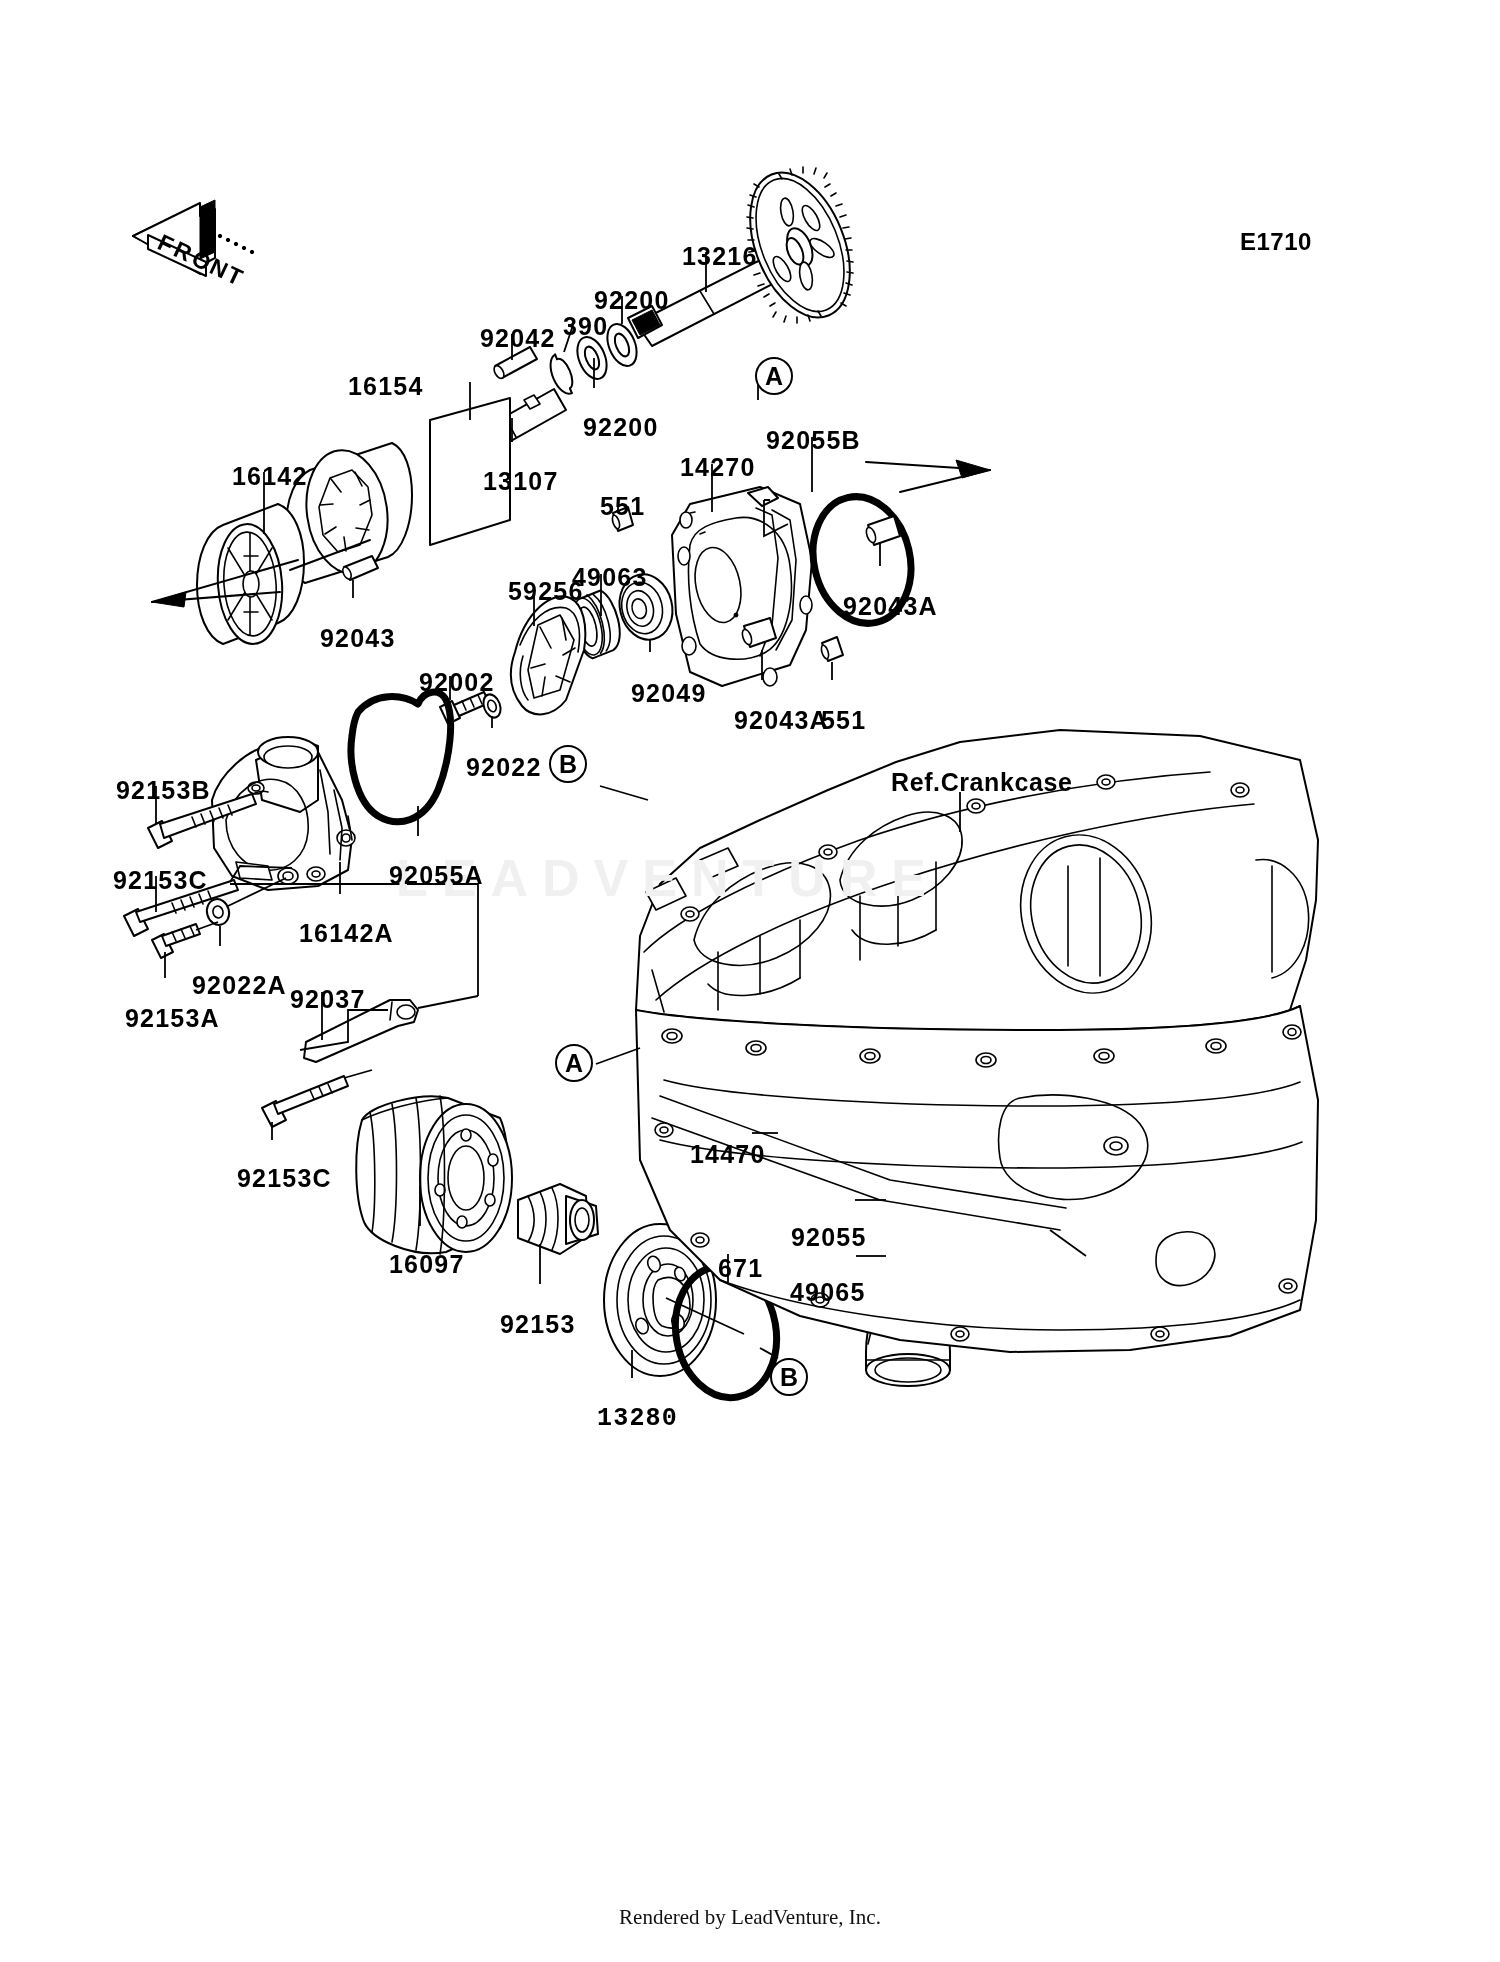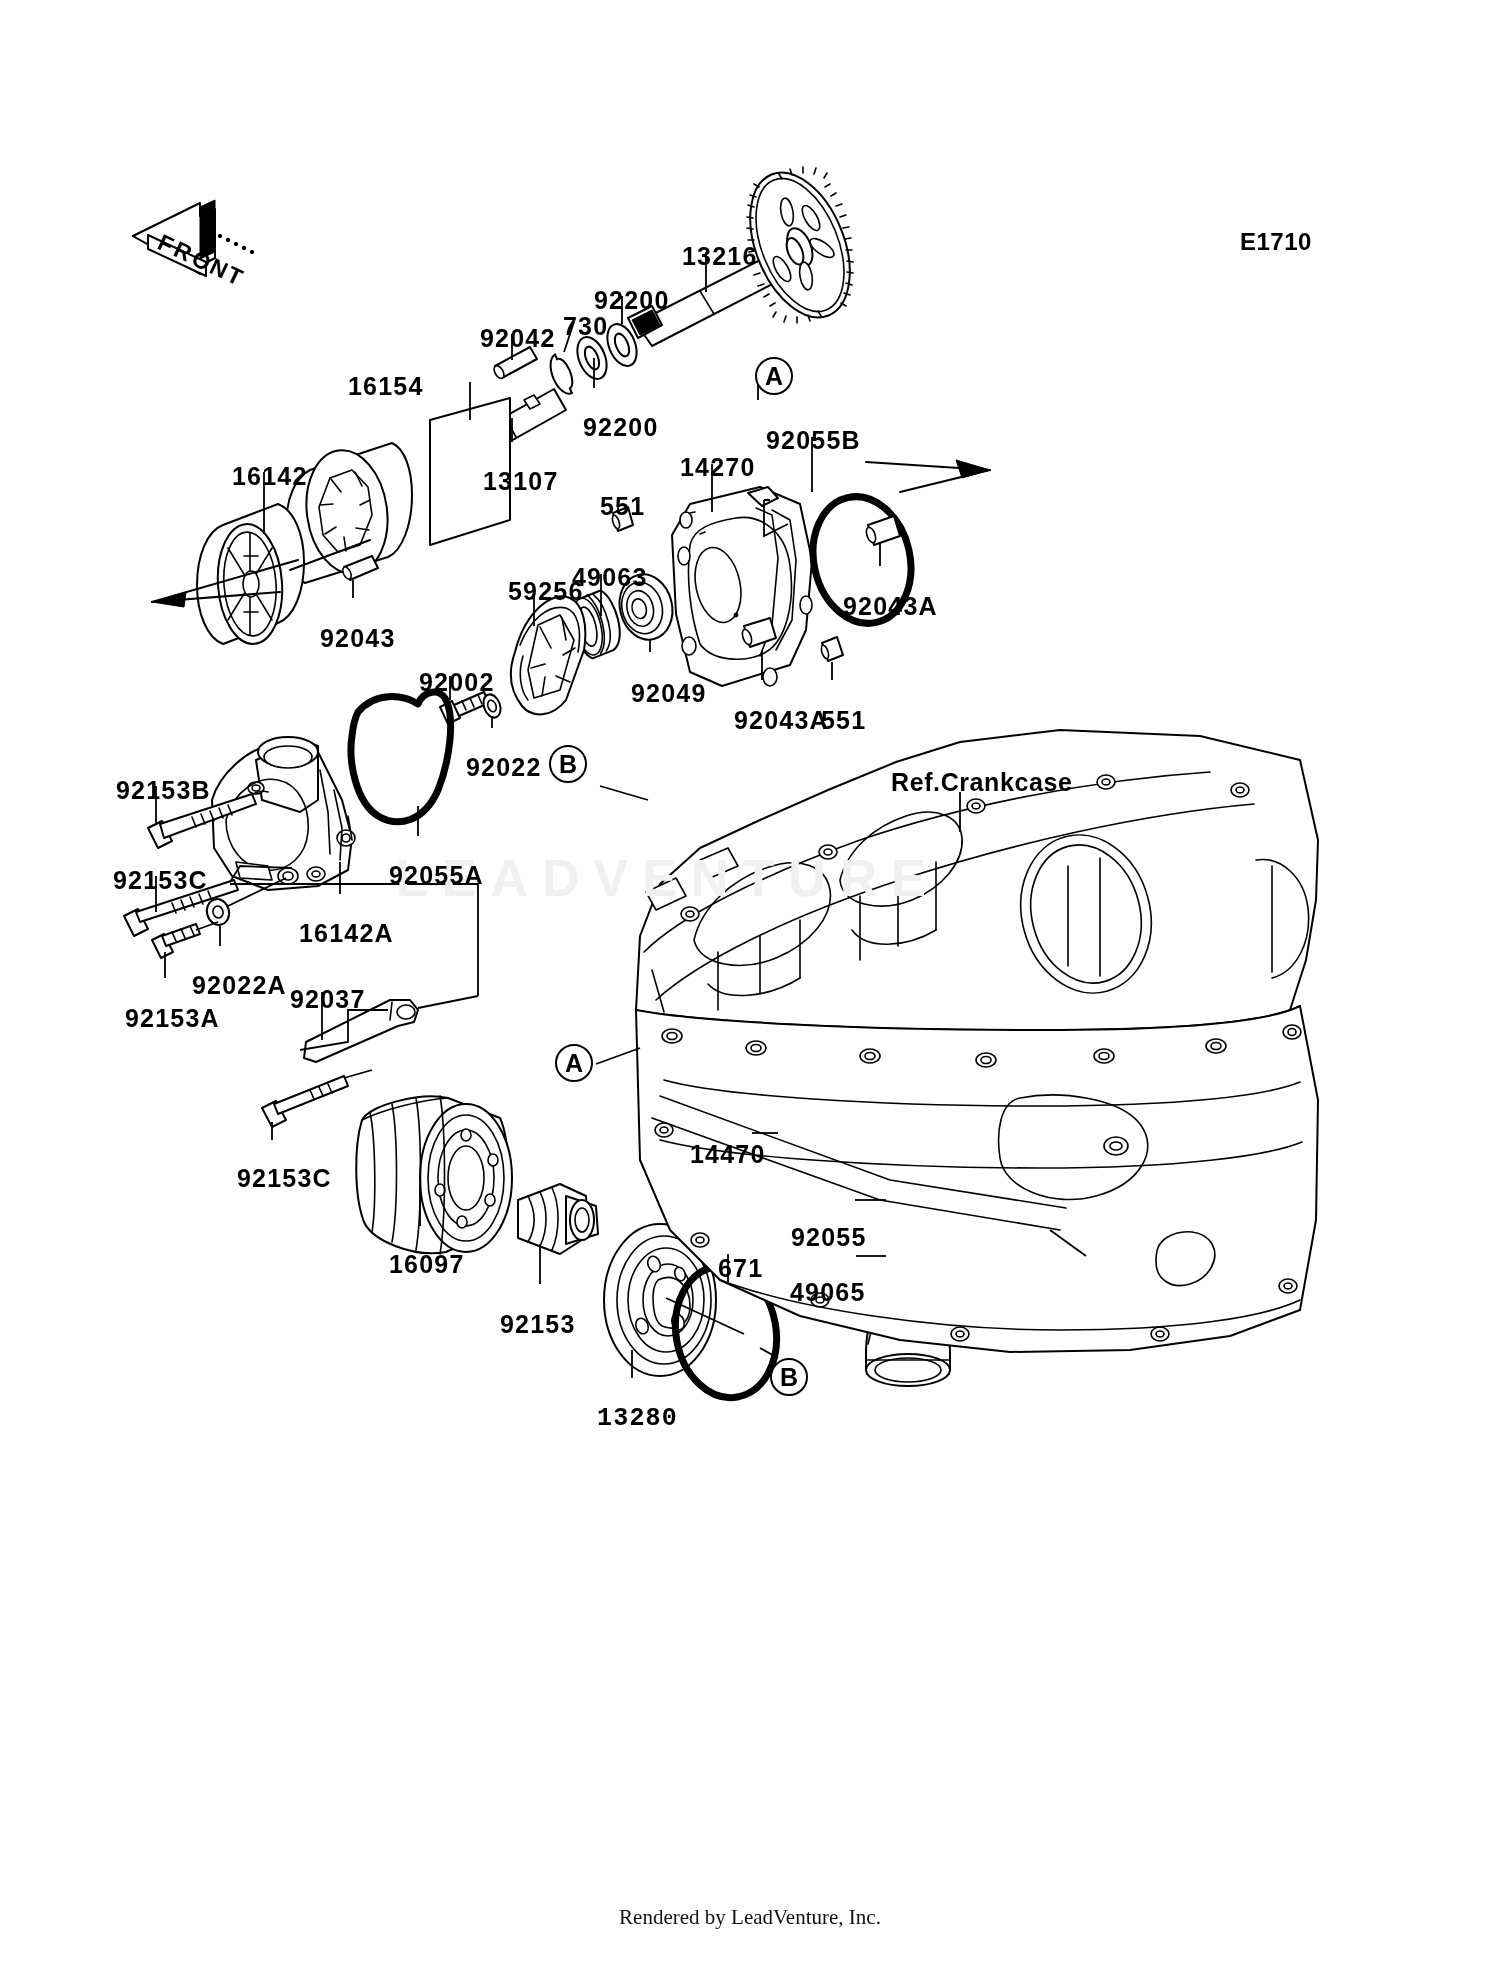--- a/index.html
+++ b/index.html
@@ -659,21 +659,21 @@
 
   <div class="diagid" style="left:1240px;top:228px;">E1710</div>
 
   <div class="refcrank" style="left:891px;top:768px;">Ref.Crankcase</div>
 
   <div id="labels">
       <div class="lbl" style="left: 348px; top: 358px;">16154</div>
       <div class="lbl" style="left: 232px; top: 448px;">16142</div>
       <div class="lbl" style="left: 320px; top: 610px;">92043</div>
       <div class="lbl" style="left: 480px; top: 310px;">92042</div>
-      <div class="lbl" style="left: 563px; top: 298px;">730</div>
+      <div class="lbl" style="left: 563px; top: 298px;">390</div>
       <div class="lbl" style="left: 594px; top: 272px;">92200</div>
       <div class="lbl" style="left: 583px; top: 399px;">92200</div>
       <div class="lbl" style="left: 483px; top: 453px;">13107</div>
       <div class="lbl" style="left: 682px; top: 228px;">13216</div>
       <div class="lbl" style="left: 680px; top: 439px;">14270</div>
       <div class="lbl" style="left: 766px; top: 412px;">92055B</div>
       <div class="lbl" style="left: 843px; top: 578px;">92043A</div>
       <div class="lbl" style="left: 600px; top: 478px;">551</div>
       <div class="lbl" style="left: 572px; top: 549px;">49063</div>
       <div class="lbl" style="left: 508px; top: 563px;">59256</div>

